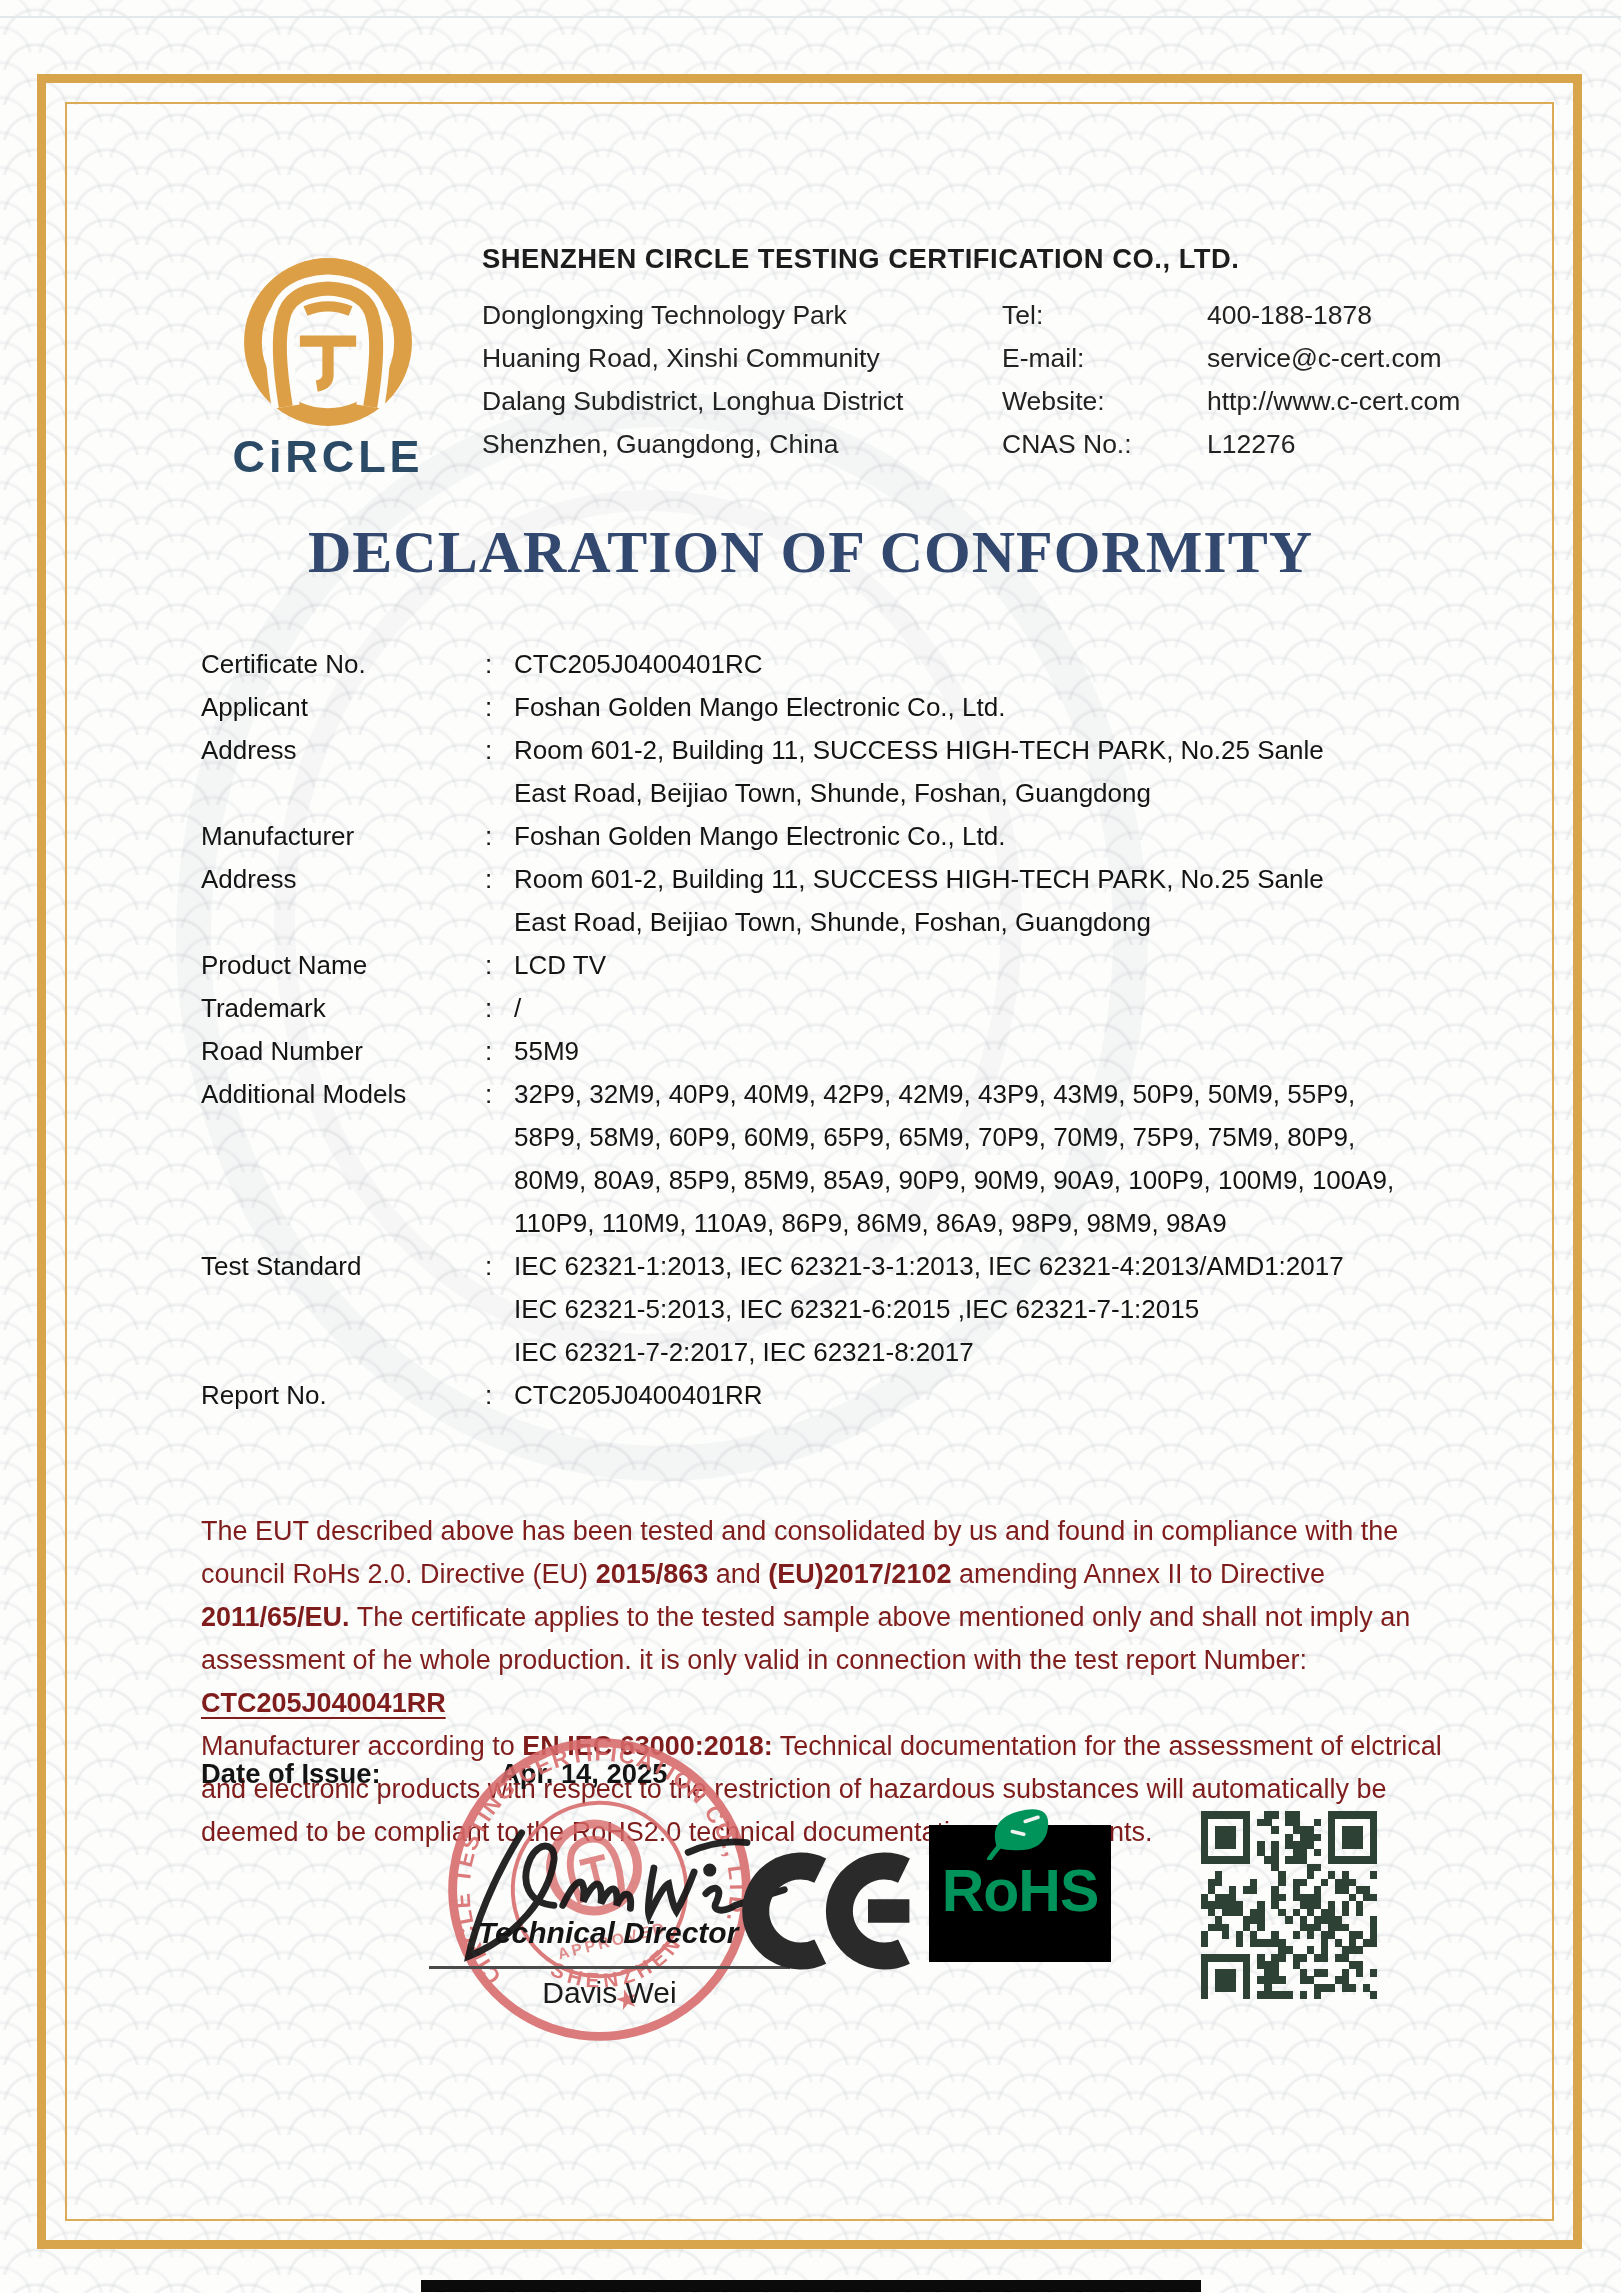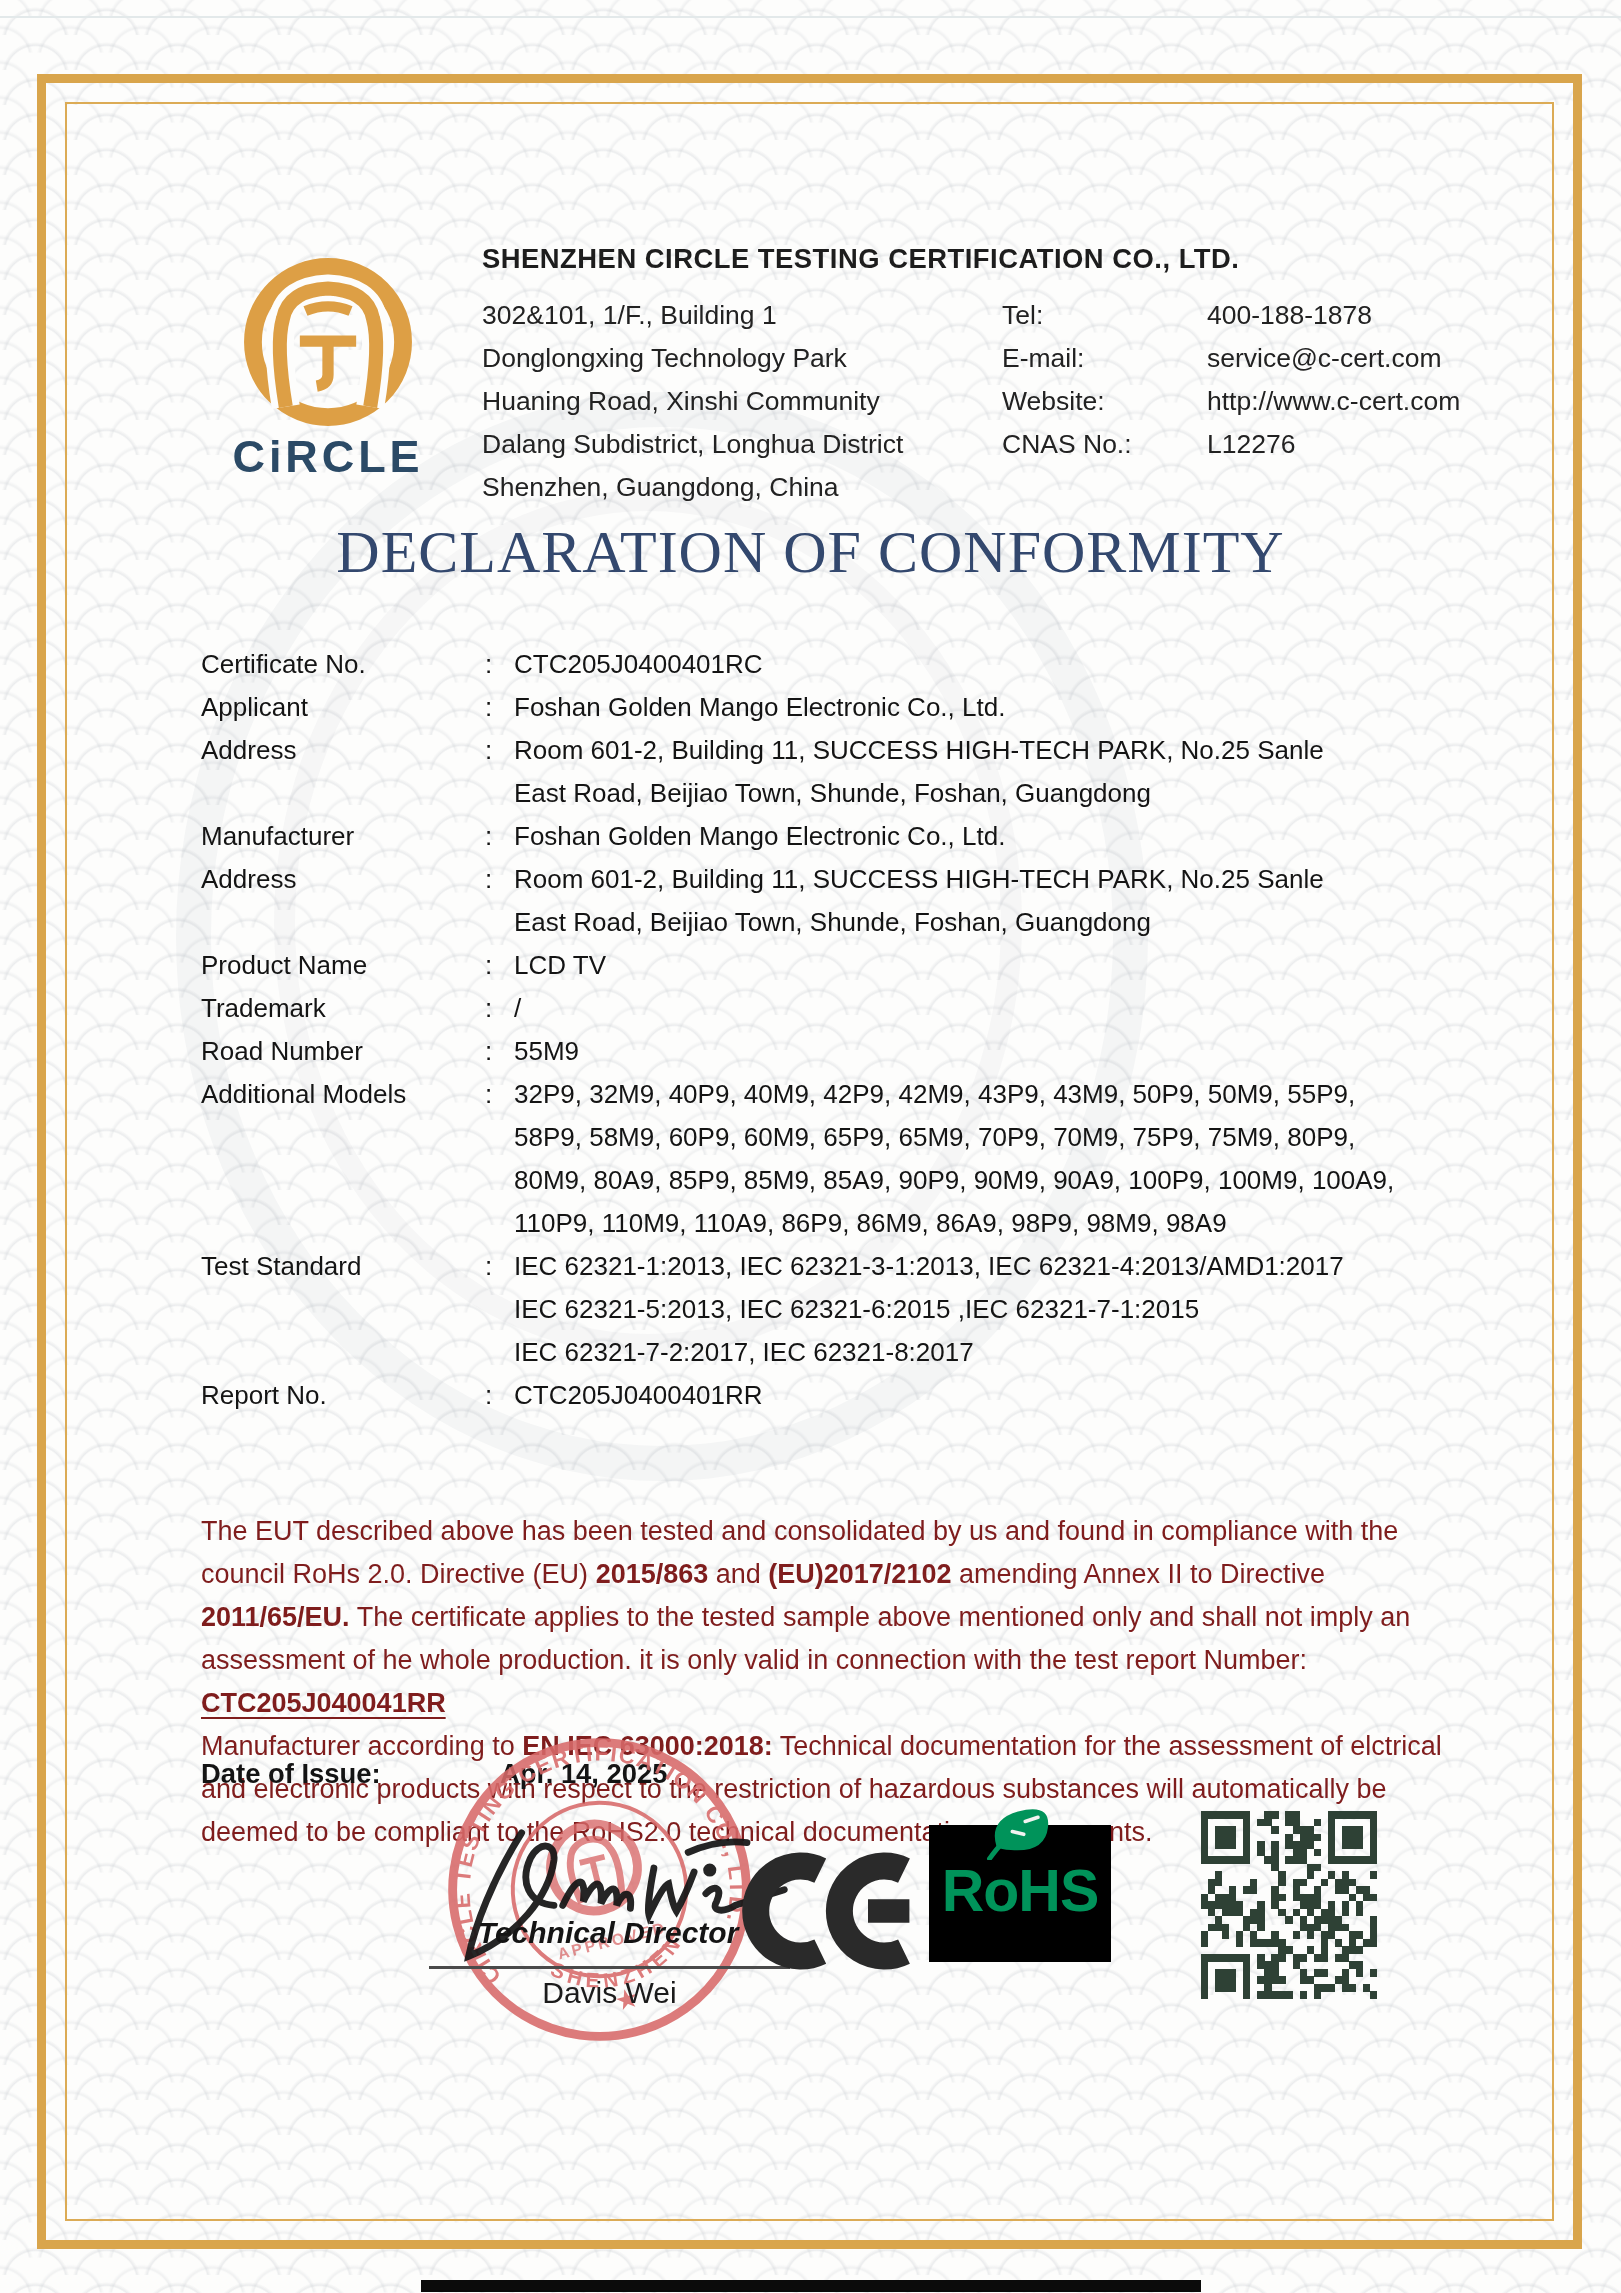--- a/index.html
+++ b/index.html
@@ -23,21 +23,21 @@
   .logo-wrap{position:absolute;left:223px;top:251px;width:210px;text-align:center;}
   .logo-text{font-size:45px;font-weight:bold;color:#2b4a66;letter-spacing:3.9px;margin-top:-5.9px;}
   .company-name{position:absolute;left:482px;top:243px;font-size:27.4px;font-weight:bold;letter-spacing:0.5px;color:#1d1d1d;}
   .addr{position:absolute;left:482px;top:294px;font-size:26.5px;line-height:43px;color:#222;}
   .contacts{position:absolute;left:1002px;top:294px;font-size:26.5px;line-height:43px;color:#222;}
   .contact-row{display:flex;gap:31px;}
   .contact-label{width:174px;flex:none;}
   .contact-value{flex:1;}
 
   .doc-title{position:absolute;left:0;top:518px;width:100%;text-align:center;
-    font-family:"Liberation Serif",serif;font-weight:normal;font-size:60px;color:#33486e;letter-spacing:1px;}
+    font-family:"Liberation Serif",serif;font-weight:bold;font-size:60px;color:#33486e;letter-spacing:1px;}
 
   
   .fields{position:absolute;left:201px;top:643px;width:1284px;font-size:26px;font-weight:normal;
     line-height:43px;color:#141414;}
   .frow{display:flex;}
   .flabel{width:284px;flex:none;}
   .fcolon{width:29px;flex:none;}
   .fvalue{flex:1;}
 
   
@@ -83,21 +83,20 @@
       <path d="M55,166 Q44,100 52,72 Q58,42 100,40 Q142,42 148,72 Q156,100 145,166" fill="none" stroke="#dd9f45" stroke-width="15"></path>
       <path d="M76,64 Q100,54 124,64" fill="none" stroke="#dd9f45" stroke-width="11"></path>
       <path d="M70,96 L130,96" fill="none" stroke="#dd9f45" stroke-width="12"></path>
       <path d="M100,96 L100,132 Q100,142 88,144" fill="none" stroke="#dd9f45" stroke-width="12"></path>
     </svg>
     <div class="logo-text">CiRCLE</div>
   </div>
 
   <div class="company-name">SHENZHEN CIRCLE TESTING CERTIFICATION CO., LTD.</div>
   <div class="addr" id="addr-lines">
-      <div>302&amp;101, 1/F., Building 1</div>
       <div>Donglongxing Technology Park</div>
       <div>Huaning Road, Xinshi Community</div>
       <div>Dalang Subdistrict, Longhua District</div>
       <div>Shenzhen, Guangdong, China</div>
     </div>
   <div class="contacts" id="contact-rows">
       <div class="contact-row">
         <div class="contact-label">Tel:</div>
         <div class="contact-value">400-188-1878</div>
       </div>

